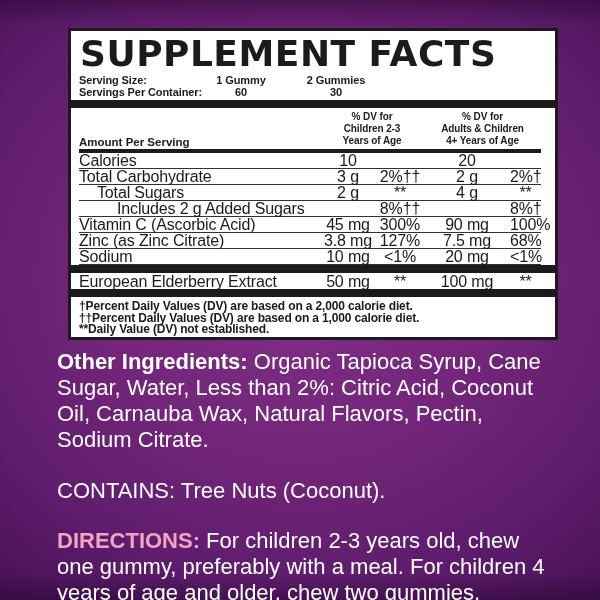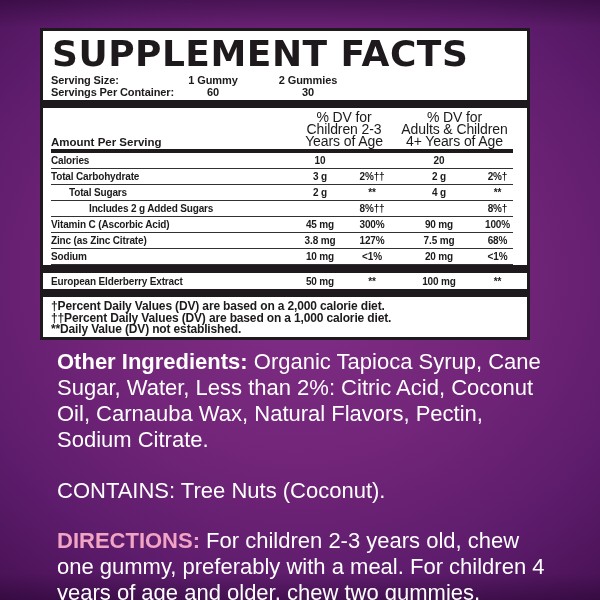--- a/index.html
+++ b/index.html
@@ -9,42 +9,42 @@
     background:radial-gradient(ellipse 520px 460px at 50% 46%,
       #813087 0%, #722579 40%, #5e1c6c 68%, #4a1257 88%, #3c0c47 100%);
   }
   .canvas::before{
     content:"";position:absolute;inset:0;pointer-events:none;
     background:linear-gradient(rgba(22,0,32,.35) 0%, rgba(22,0,32,0) 4.5%,
       rgba(22,0,32,0) 95.5%, rgba(22,0,32,.35) 100%);
   }
   
   .panel{
-    position:absolute;left:40px;top:28px;width:490px;height:312px;
+    position:absolute;left:68px;top:28px;width:490px;height:312px;
     box-sizing:border-box;background:#fff;border:3px solid #1d191c;
     color:#1d191c;padding:2px 14px 0 8px;
   }
   .title{
     font-family:"DejaVu Sans",sans-serif;font-weight:bold;
     font-size:36px;line-height:40px;letter-spacing:.5px;white-space:nowrap;
     margin:1px 0 0 1px;
   }
   .serv{display:grid;grid-template-columns:128px 68px 122px;
     font-size:11px;font-weight:700;line-height:12px;letter-spacing:-.1px;}
   .serv .c{text-align:center;}
   .thickbar{height:8px;background:#1d191c;margin:2px -14px 0 -8px;}
   .thickbar.mid{margin-top:0;margin-bottom:0;}
   
   .hdr,.trow{display:grid;grid-template-columns:1fr 56px 48px 86px 31px;}
   .hdr{border-bottom:4px solid #1d191c;padding-top:3px;}
   .hdr .aps{align-self:end;font-size:11.5px;font-weight:700;line-height:13px;}
-  .hdr .dvh{grid-column:span 2;text-align:center;font-size:14px;
-    font-weight:400;line-height:12px;letter-spacing:-.1px;padding-bottom:2px;}
+  .hdr .dvh{grid-column:span 2;text-align:center;font-size:10px;
+    font-weight:700;line-height:12px;letter-spacing:-.1px;padding-bottom:2px;}
   .trow{height:15px;align-items:center;border-bottom:1px solid #332f32;
-    font-size:10px;font-weight:700;line-height:13px;letter-spacing:-.15px;}
+    font-size:16px;font-weight:400;line-height:13px;letter-spacing:-.15px;}
   .trow.noline{border-bottom:none;height:16px;}
   .cname{white-space:nowrap;}
   .ind1{padding-left:18px;}
   .ind2{padding-left:38px;}
   .camt{text-align:center;white-space:nowrap;}
   .cdv{text-align:center;white-space:nowrap;}
   .foot{margin-top:4px;font-size:12px;font-weight:700;
     line-height:11.5px;letter-spacing:-.15px;}
   
   .copy{position:absolute;left:57px;top:349px;width:500px;color:#ffffff;

